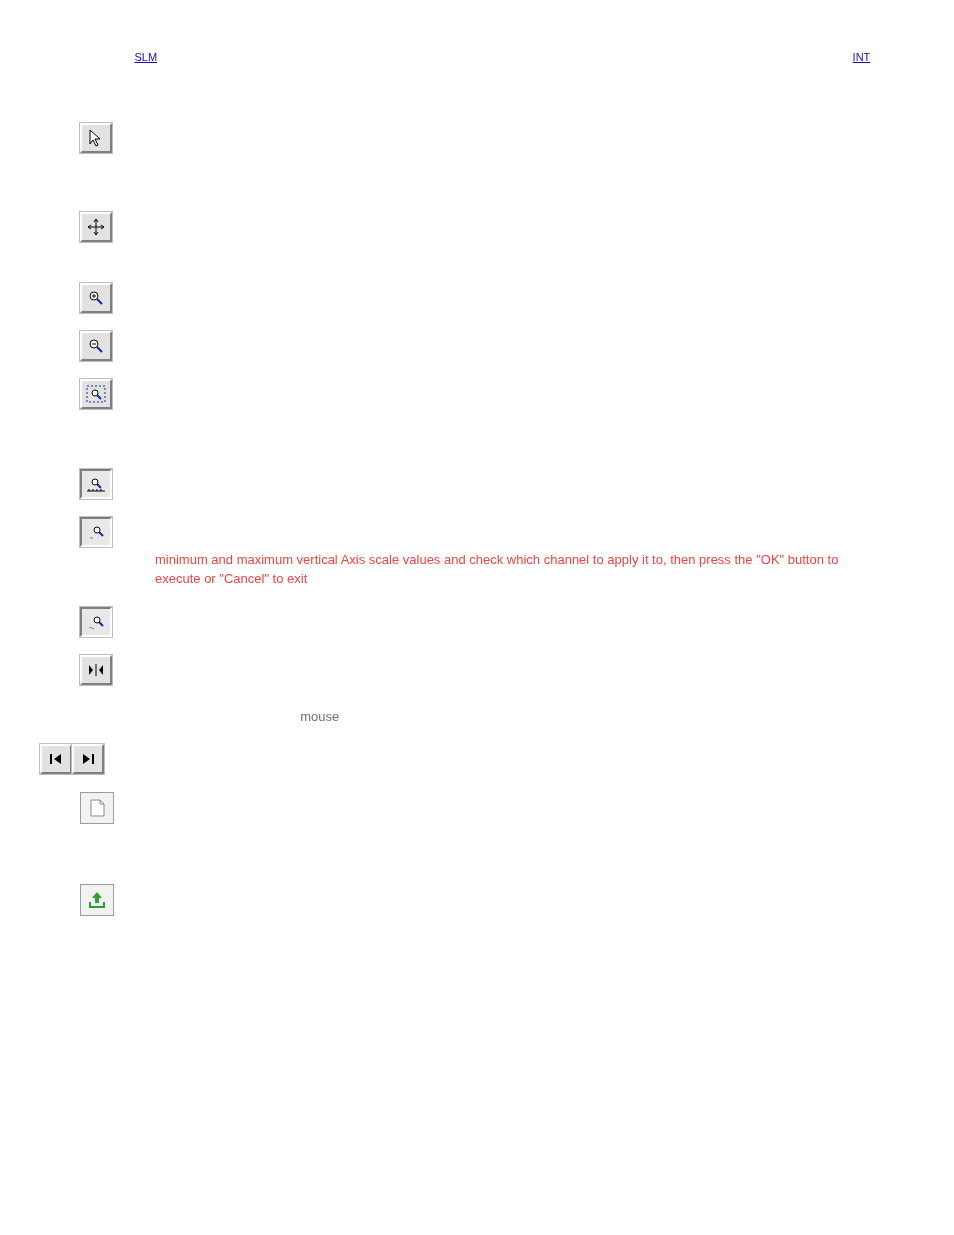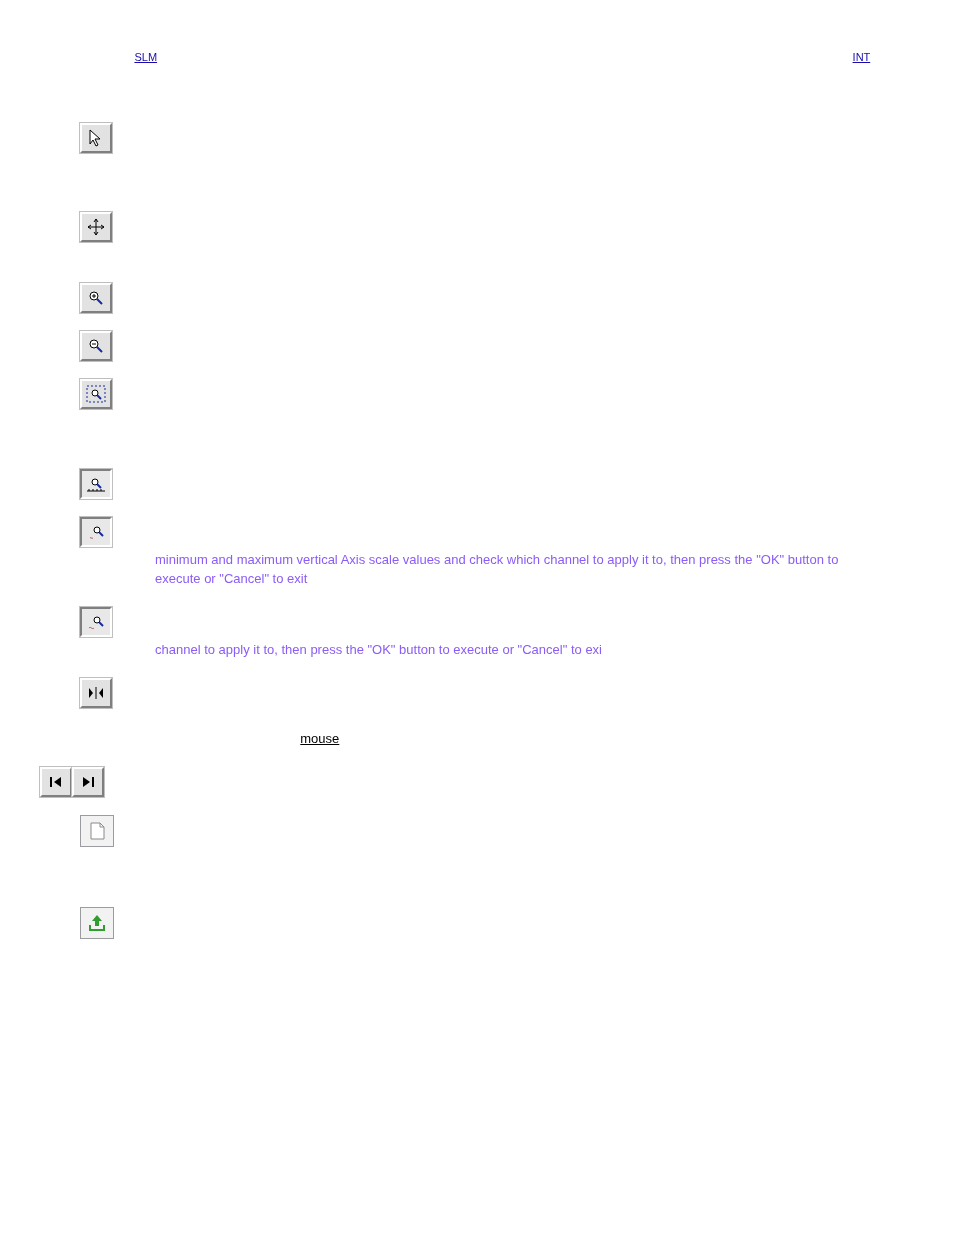--- a/index.html
+++ b/index.html
@@ -79,29 +79,28 @@
     position: absolute;
     top: 50%;
     left: 50%;
     transform: translate(-50%, -50%);
   }
   .pair-wrap {
     display: inline-block;
     vertical-align: middle;
   }
   .link {
-    color: #000000;
-    text-decoration: underline;
+    color: #737373;
     cursor: pointer;
   }
   .small {
     font-size: 11px;
   }
   .cont-wrap {
-    color: #8b5cf6;
+    color: #ef4444;
   }
 </style>
 </head>
 <body>
 
 <div class="page">
 
   <div class="header">
     <div class="hdr-left small">
       <span>Model 831 </span><span class="hdr-link">SLM</span><span> Utility software (831-INT(32)) program</span>
@@ -204,21 +203,20 @@
 
   <div class="item">
     <span class="btn pressed">
       <svg width="20" height="18" viewBox="0 0 20 18">
         <circle cx="11" cy="7" r="3" fill="#fff" stroke="#000"></circle>
         <line x1="13" y1="9" x2="17" y2="13" stroke="#1428a0" stroke-width="2"></line>
         <path d="M3 15 C5 13 6 17 8 15" fill="none" stroke="#b05050" stroke-width="1"></path>
       </svg>
     </span>
     <span class="lead"> Selecting the Manual Scale X icon button allows to set the min. and max. horizontal Axis values and check which</span>
-    <div class="indent cont-wrap">channel to apply it to, then press the "OK" button to execute or "Cancel" to exi</div>
   </div>
 
   <div class="item">
     <span class="btn">
       <svg width="18" height="14" viewBox="0 0 18 14">
         <polygon points="2,2 6,7 2,12" fill="#000"></polygon>
         <line x1="9" y1="1" x2="9" y2="13" stroke="#000"></line>
         <polygon points="16,2 12,7 16,12" fill="#000"></polygon>
       </svg>
     </span>

